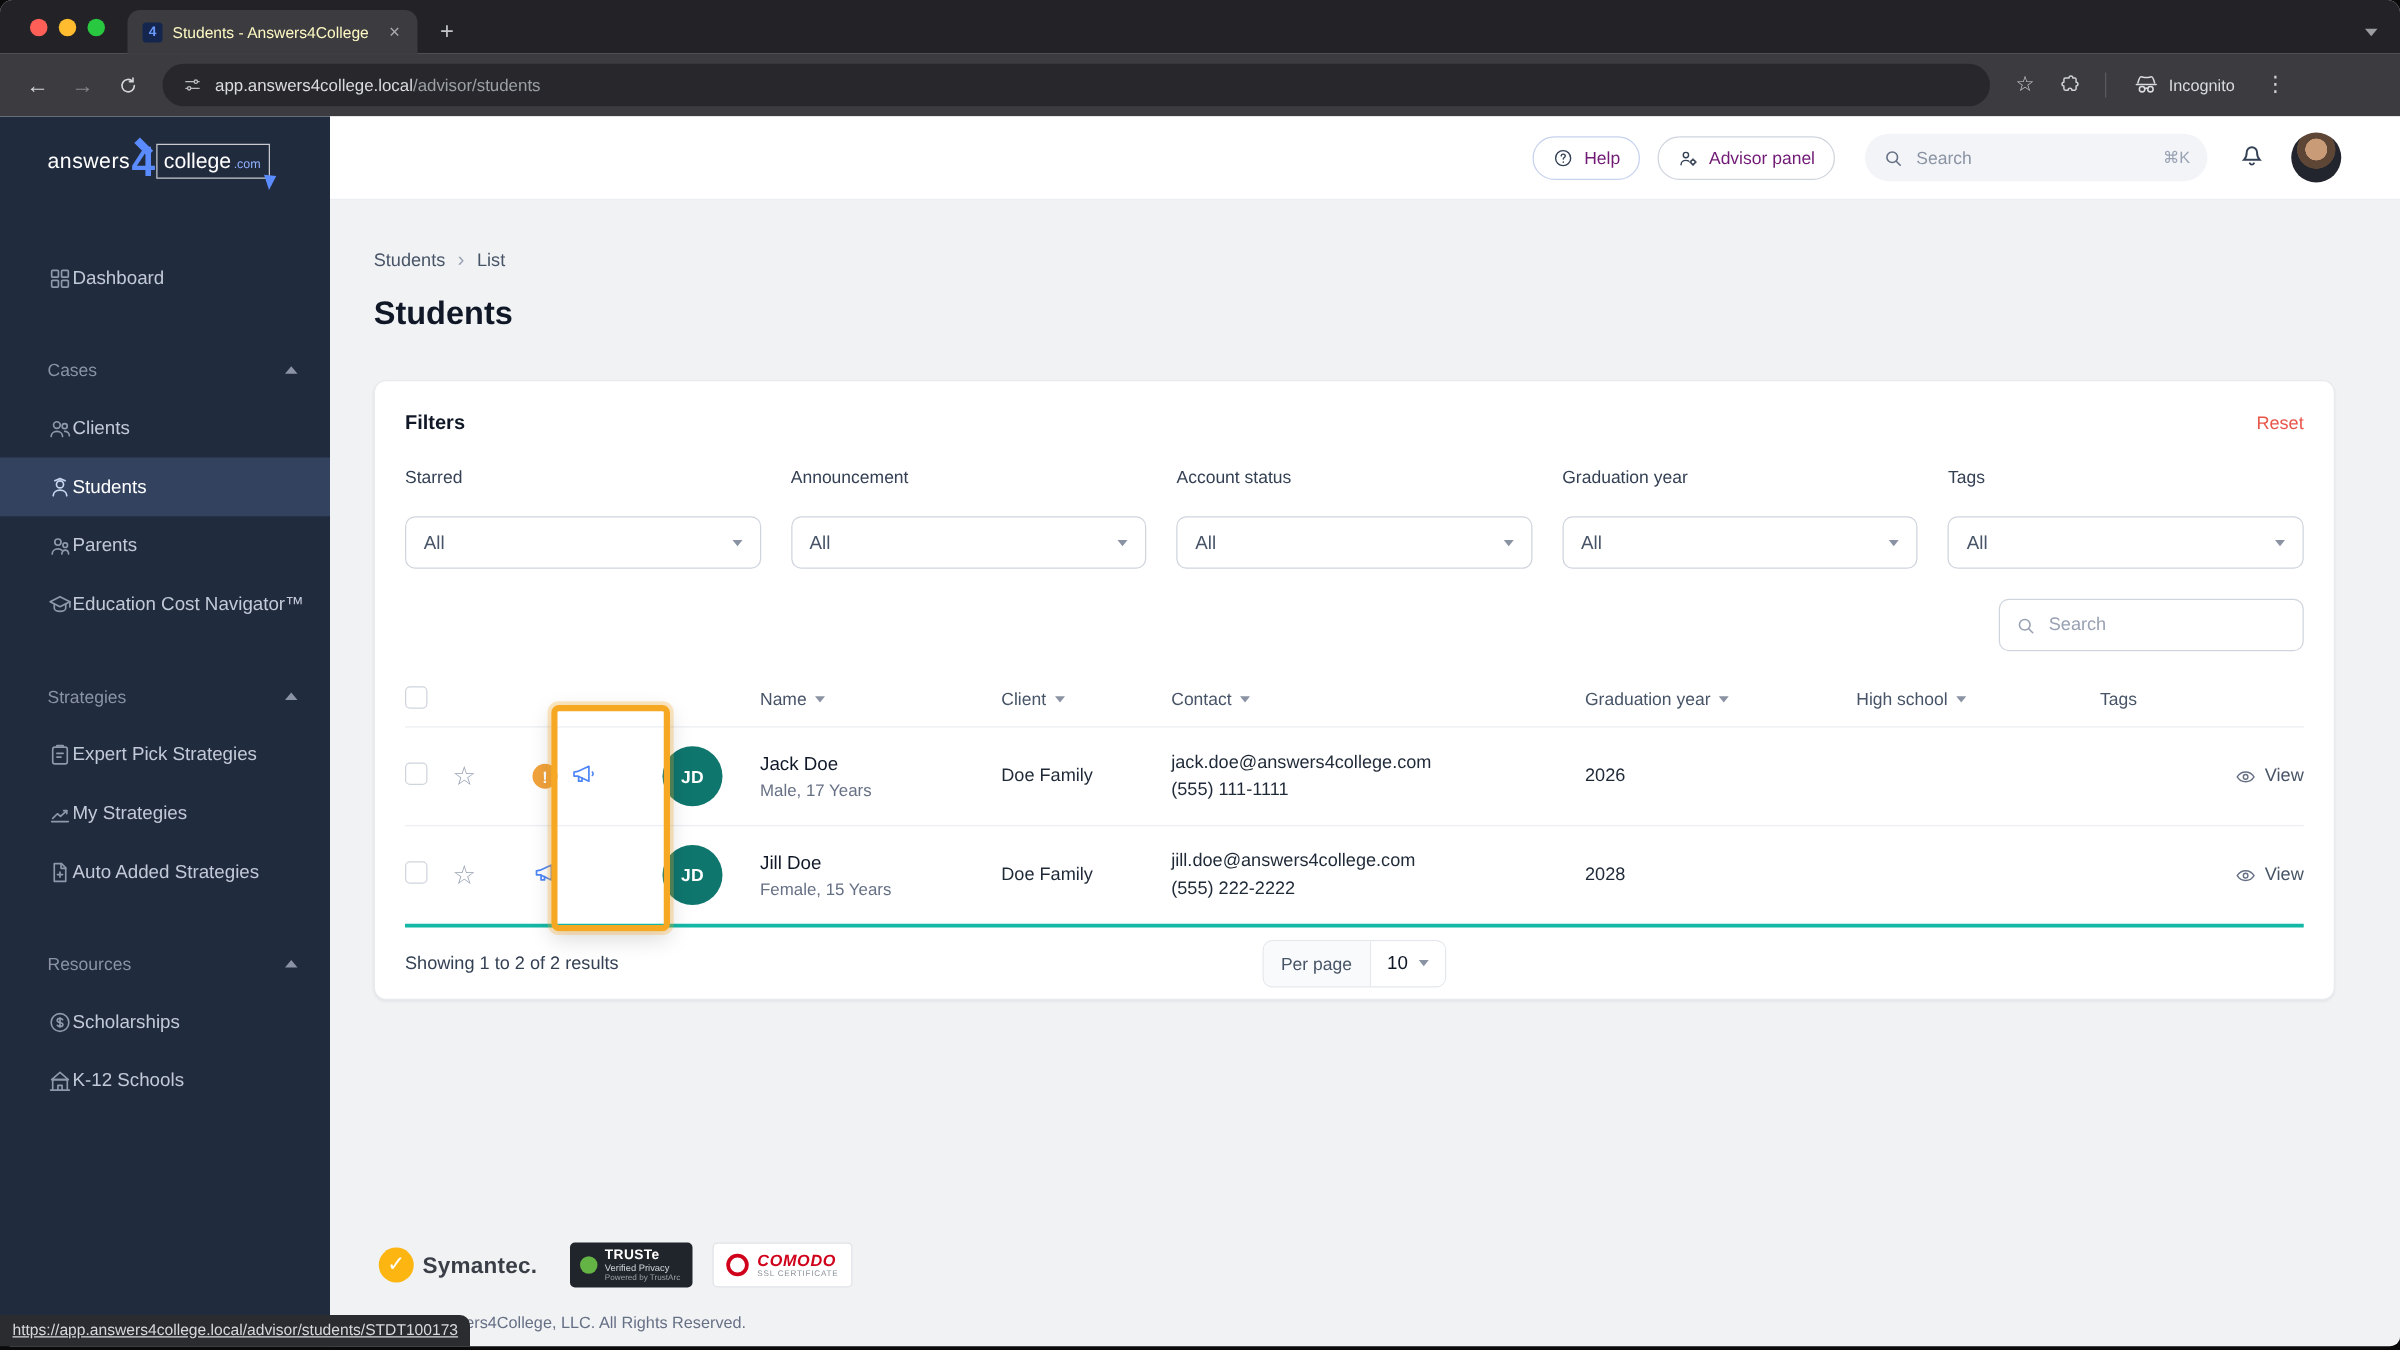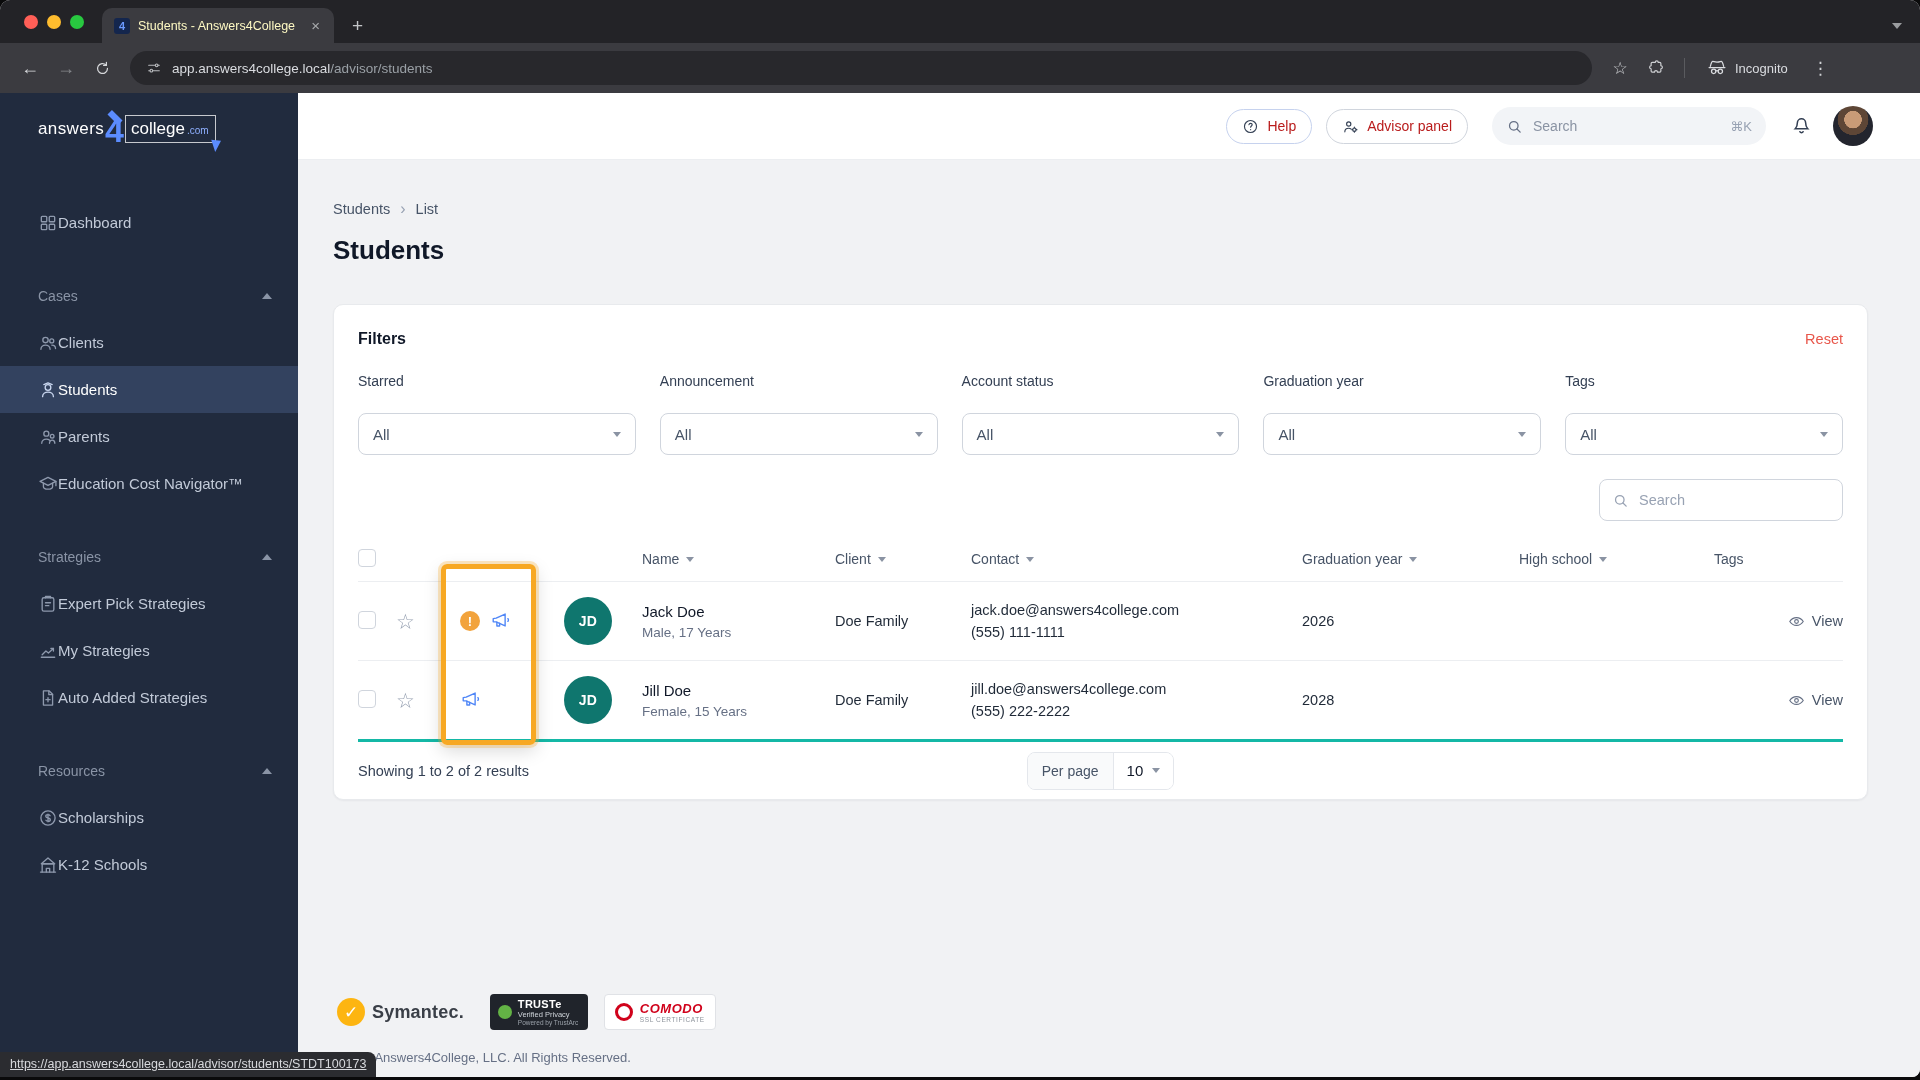--- a/index.html
+++ b/index.html
@@ -38,21 +38,21 @@
   .url-domain { color:#dadce0; } .url-path { color:#9aa0a6; }
   .tb-icon { width:32px; height:32px; display:grid; place-items:center; color:#cfd1d4; font-size:17px; }
   .tb-icon svg { width:18px; height:18px; stroke:#cfd1d4; stroke-width:1.6; fill:none; stroke-linecap:round; stroke-linejoin:round; }
   .tb-divider { width:1px; height:20px; background:#5a5b5f; margin:0 8px; }
   .incog { display:flex; align-items:center; gap:8px; color:#dadce0; font-size:13px; padding:0 10px; }
   .incog svg { width:20px; height:20px; stroke:#dadce0; stroke-width:1.5; fill:none; stroke-linecap:round; }
   .menu-dots { font-size:17px; color:#cfd1d4; padding:0 6px 0 10px; }
 
   
   .app { flex:1; display:flex; overflow:hidden; }
-  .sidebar { width:298px; flex:0 0 auto; background:#212b3e; color:#c2cad8; }
+  .sidebar { width:264px; flex:0 0 auto; background:#212b3e; color:#c2cad8; }
   .logo { height:72px; display:flex; align-items:center; padding-left:38px; }
   .logo-answers { color:#fff; font-size:17px; letter-spacing:.4px; }
   .logo-4 { position:relative; color:#5b8cff; font-size:34px; font-weight:800; margin:0 1px; top:1px; }
   .logo-4::before { content:""; position:absolute; top:-1px; left:50%; width:15px; height:15px;
     background:#5b8cff; transform:translateX(-50%) rotate(45deg) scale(1,.42); }
   .logo-box { position:relative; border:1px solid rgba(255,255,255,.75); padding:3px 6px 3px 5px;
     display:flex; align-items:baseline; gap:2px; }
   .logo-college { color:#fff; font-size:17px; }
   .logo-com { color:#8fb0ff; font-size:10px; }
   .logo-cursor { position:absolute; right:-7px; bottom:-9px; width:0; height:0;
@@ -67,21 +67,21 @@
   .nav-item.active svg { stroke:#c9d6ef; }
   .section-hdr { height:47px; margin-top:26px; display:flex; align-items:center; justify-content:space-between;
     padding:0 26px 0 38px; color:#8a94a6; font-size:14px; }
   .caret-up { width:0; height:0; border-left:5px solid transparent; border-right:5px solid transparent;
     border-bottom:6px solid #8a94a6; }
 
   .main { flex:1; display:flex; flex-direction:column; min-width:0; }
   .app-header { height:67px; flex:0 0 auto; background:#fff; border-bottom:1px solid #eceef1;
     display:flex; align-items:center; justify-content:flex-end; gap:14px; padding-right:47px; }
   .pill-btn { height:35px; display:flex; align-items:center; gap:8px; padding:0 15px;
-    border:1px solid #c6d2ee; border-radius:18px; background:#fff; font-size:14px; color:#b91c1c; }
+    border:1px solid #c6d2ee; border-radius:18px; background:#fff; font-size:14px; color:#701a75; }
   .pill-btn.gray { border-color:#d0d5dd; }
   .pill-btn svg { width:17px; height:17px; stroke:#344054; stroke-width:1.6; fill:none;
     stroke-linecap:round; stroke-linejoin:round; }
   .hdr-search { width:274px; height:38px; margin-left:10px; background:#f2f4f7; border-radius:19px;
     display:flex; align-items:center; gap:10px; padding:0 14px; }
   .hdr-search svg { width:17px; height:17px; stroke:#667085; stroke-width:1.8; fill:none; stroke-linecap:round; }
   .hdr-search input { flex:1; border:0; background:transparent; outline:none; font-size:14px; color:#344054;
     font-family:inherit; }
   .hdr-search input::placeholder { color:#8a93a3; }
   .shortcut { color:#98a2b3; font-size:13px; }

